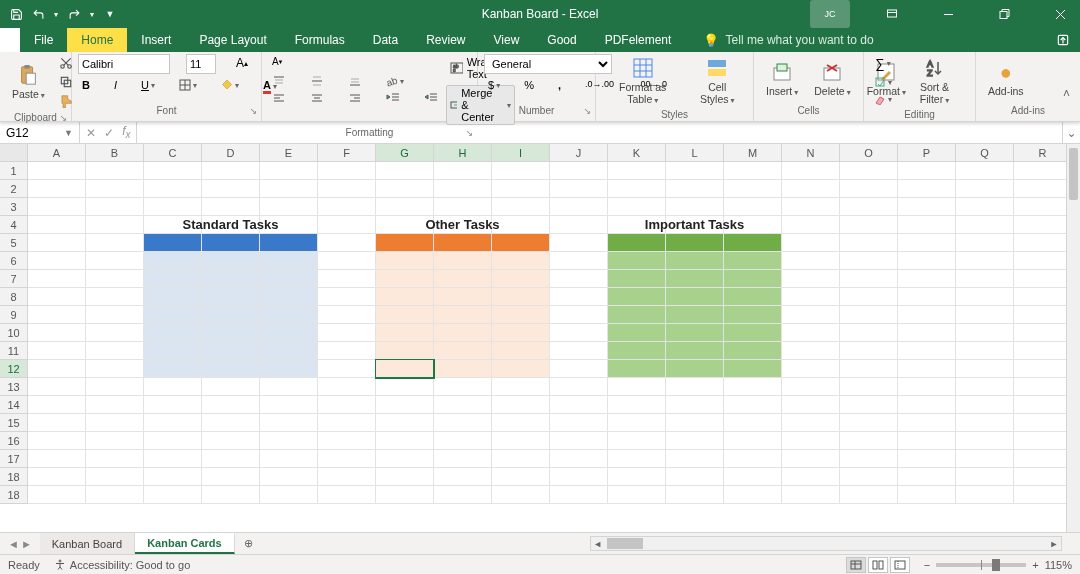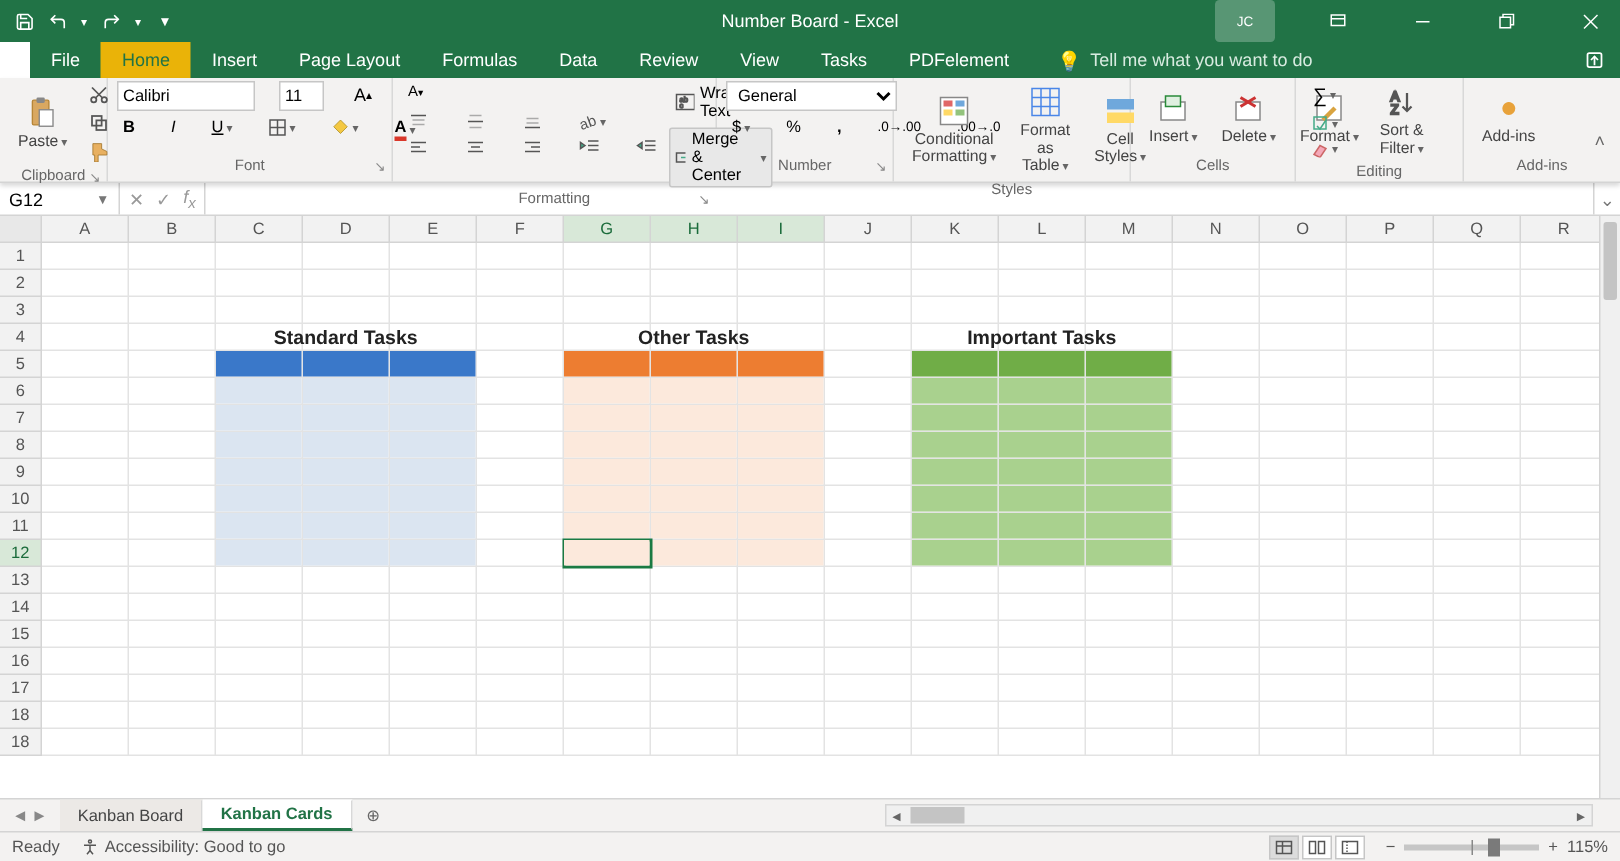--- a/index.html
+++ b/index.html
@@ -11,21 +11,21 @@
 .titlebar .qat span { width: 16px; height: 16px; display: inline-flex; align-items: center; justify-content: center; cursor: pointer; }
 .titlebar .title { position: absolute; left: 50%; transform: translateX(-50%); }
 .titlebar .wincontrols { margin-left: auto; display: flex; align-items: center; gap: 16px; }
 .titlebar .wincontrols span { width: 40px; height: 28px; display: inline-flex; align-items: center; justify-content: center; cursor: pointer; }
 .titlebar .avatar { width: 22px; height: 18px; border-radius: 3px; background: rgba(255,255,255,.25); font-size: 9px; display:flex; align-items:center; justify-content:center; margin-right:6px;}
 svg { display: block; }
 
 
 .tabs { height: 24px; background: #217346; display: flex; align-items: stretch; color: #fff; font-size: 12px; margin-left: 20px; }
 .tabs .tab { padding: 0 14px; display: flex; align-items: center; cursor: pointer; }
-.tabs .tab.active { background: #eab308; color: #217346; }
+.tabs .tab.active { background: #fde047; color: #217346; }
 .tabs .tellme { display: flex; align-items: center; gap: 6px; padding-left: 18px; color: #d8ebe0; }
 .tabs .tellme .bulb { font-size: 13px; }
 .tabs .spacer { flex: 1; }
 .tabs .share { width: 34px; display:flex; align-items:center; justify-content:center; }
 
 
 .ribbon { height: 70px; background: #f3f2f1; border-bottom: 1px solid #d4d4d4; display: flex; font-size: 11px; box-shadow: 0 2px 3px rgba(0,0,0,.15); position: relative; z-index: 2;}
 .group { border-right: 1px solid #d8d8d8; display: flex; flex-direction: column; }
 .group-body { flex: 1; display: flex; align-items: center; padding: 2px 6px; gap: 4px; }
 .group-label { height: 16px; font-size: 10px; color: #666; text-align: center; position: relative; }
@@ -111,21 +111,21 @@
     <span style="width:8px;font-size:8px;">▾</span>
     <span>
         <svg width="13" height="13" viewBox="0 0 24 24" fill="none" stroke="#fff" stroke-width="2">
           <polyline points="15 14 20 9 15 4"></polyline>
           <path d="M4 20v-7a4 4 0 0 1 4-4h12"></path>
         </svg>
       </span>
     <span style="width:8px;font-size:8px;">▾</span>
     <span style="font-size:9px;">▼</span>
   </div>
-  <div class="title">Number Board - Excel</div>
+  <div class="title">Kanban Board - Excel</div>
   <div class="wincontrols">
     <span class="avatar">JC</span>
     <span>
         <svg width="12" height="12" viewBox="0 0 24 24" fill="none" stroke="#fff" stroke-width="2">
           <rect x="3" y="4" width="18" height="14"></rect>
           <line x1="3" y1="9" x2="21" y2="9"></line>
         </svg>
       </span>
     <span>
         <svg width="11" height="11" viewBox="0 0 11 11">
@@ -149,21 +149,21 @@
 
 <div class="tabs">
   <div class="tab">File</div>
   <div class="tab active">Home</div>
   <div class="tab">Insert</div>
   <div class="tab">Page Layout</div>
   <div class="tab">Formulas</div>
   <div class="tab">Data</div>
   <div class="tab">Review</div>
   <div class="tab">View</div>
-  <div class="tab">Tasks</div>
+  <div class="tab">Good</div>
   <div class="tab">PDFelement</div>
   <div class="tellme">
     <span class="bulb">💡</span>
     <span>Tell me what you want to do</span>
   </div>
   <div class="spacer"></div>
   <div class="share">
       <svg width="14" height="14" viewBox="0 0 24 24" fill="none" stroke="#fff" stroke-width="2">
         <rect x="4" y="4" width="16" height="16" rx="2"></rect>
         <polyline points="16 12 12 8 8 12"></polyline>
@@ -336,48 +336,36 @@
             </svg>
             <span>Merge &amp; Center</span>
           </span>
       </div>
     </div>
     <div class="group-label"><span>Formatting</span><span class="launcher">↘</span></div>
   </div>
 
   <div class="group" style="width:118px">
     <div class="group-body" style="flex-direction:column; align-items:stretch; gap:3px;">
-      <select class="fake" style="width:114px"><option>General</option></select>
+      <select class="fake" style="width:128px"><option>General</option></select>
       <div class="hrow">
         <span class="btn caret">$</span>
         <span class="btn">%</span>
         <span class="btn">
             <b>,</b>
           </span>
         <span class="btn" style="font-size:9px;">.0→.00</span>
         <span class="btn" style="font-size:9px;">.00→.0</span>
       </div>
     </div>
     <div class="group-label"><span>Number</span><span class="launcher">↘</span></div>
   </div>
 
   <div class="group" style="width:158px">
     <div class="group-body">
-      <div class="bigbtn">
-          <div class="ico">
-            <svg width="22" height="22">
-              <rect x="2" y="2" width="18" height="18" fill="#fff" stroke="#888"></rect>
-              <rect x="4" y="4" width="6" height="4" fill="#e06666"></rect>
-              <rect x="12" y="4" width="6" height="4" fill="#6fa8dc"></rect>
-              <rect x="4" y="10" width="6" height="4" fill="#ffd966"></rect>
-              <rect x="12" y="10" width="6" height="4" fill="#93c47d"></rect>
-            </svg>
-          </div>
-          <span class="caret">Conditional Formatting</span>
-        </div>
       <div class="bigbtn">
           <div class="ico">
             <svg width="22" height="22" fill="none" stroke="#4a86e8">
               <rect x="2" y="2" width="18" height="18"></rect>
               <line x1="2" y1="8" x2="20" y2="8"></line>
               <line x1="2" y1="14" x2="20" y2="14"></line>
               <line x1="8" y1="2" x2="8" y2="20"></line>
               <line x1="14" y1="2" x2="14" y2="20"></line>
             </svg>
           </div>

